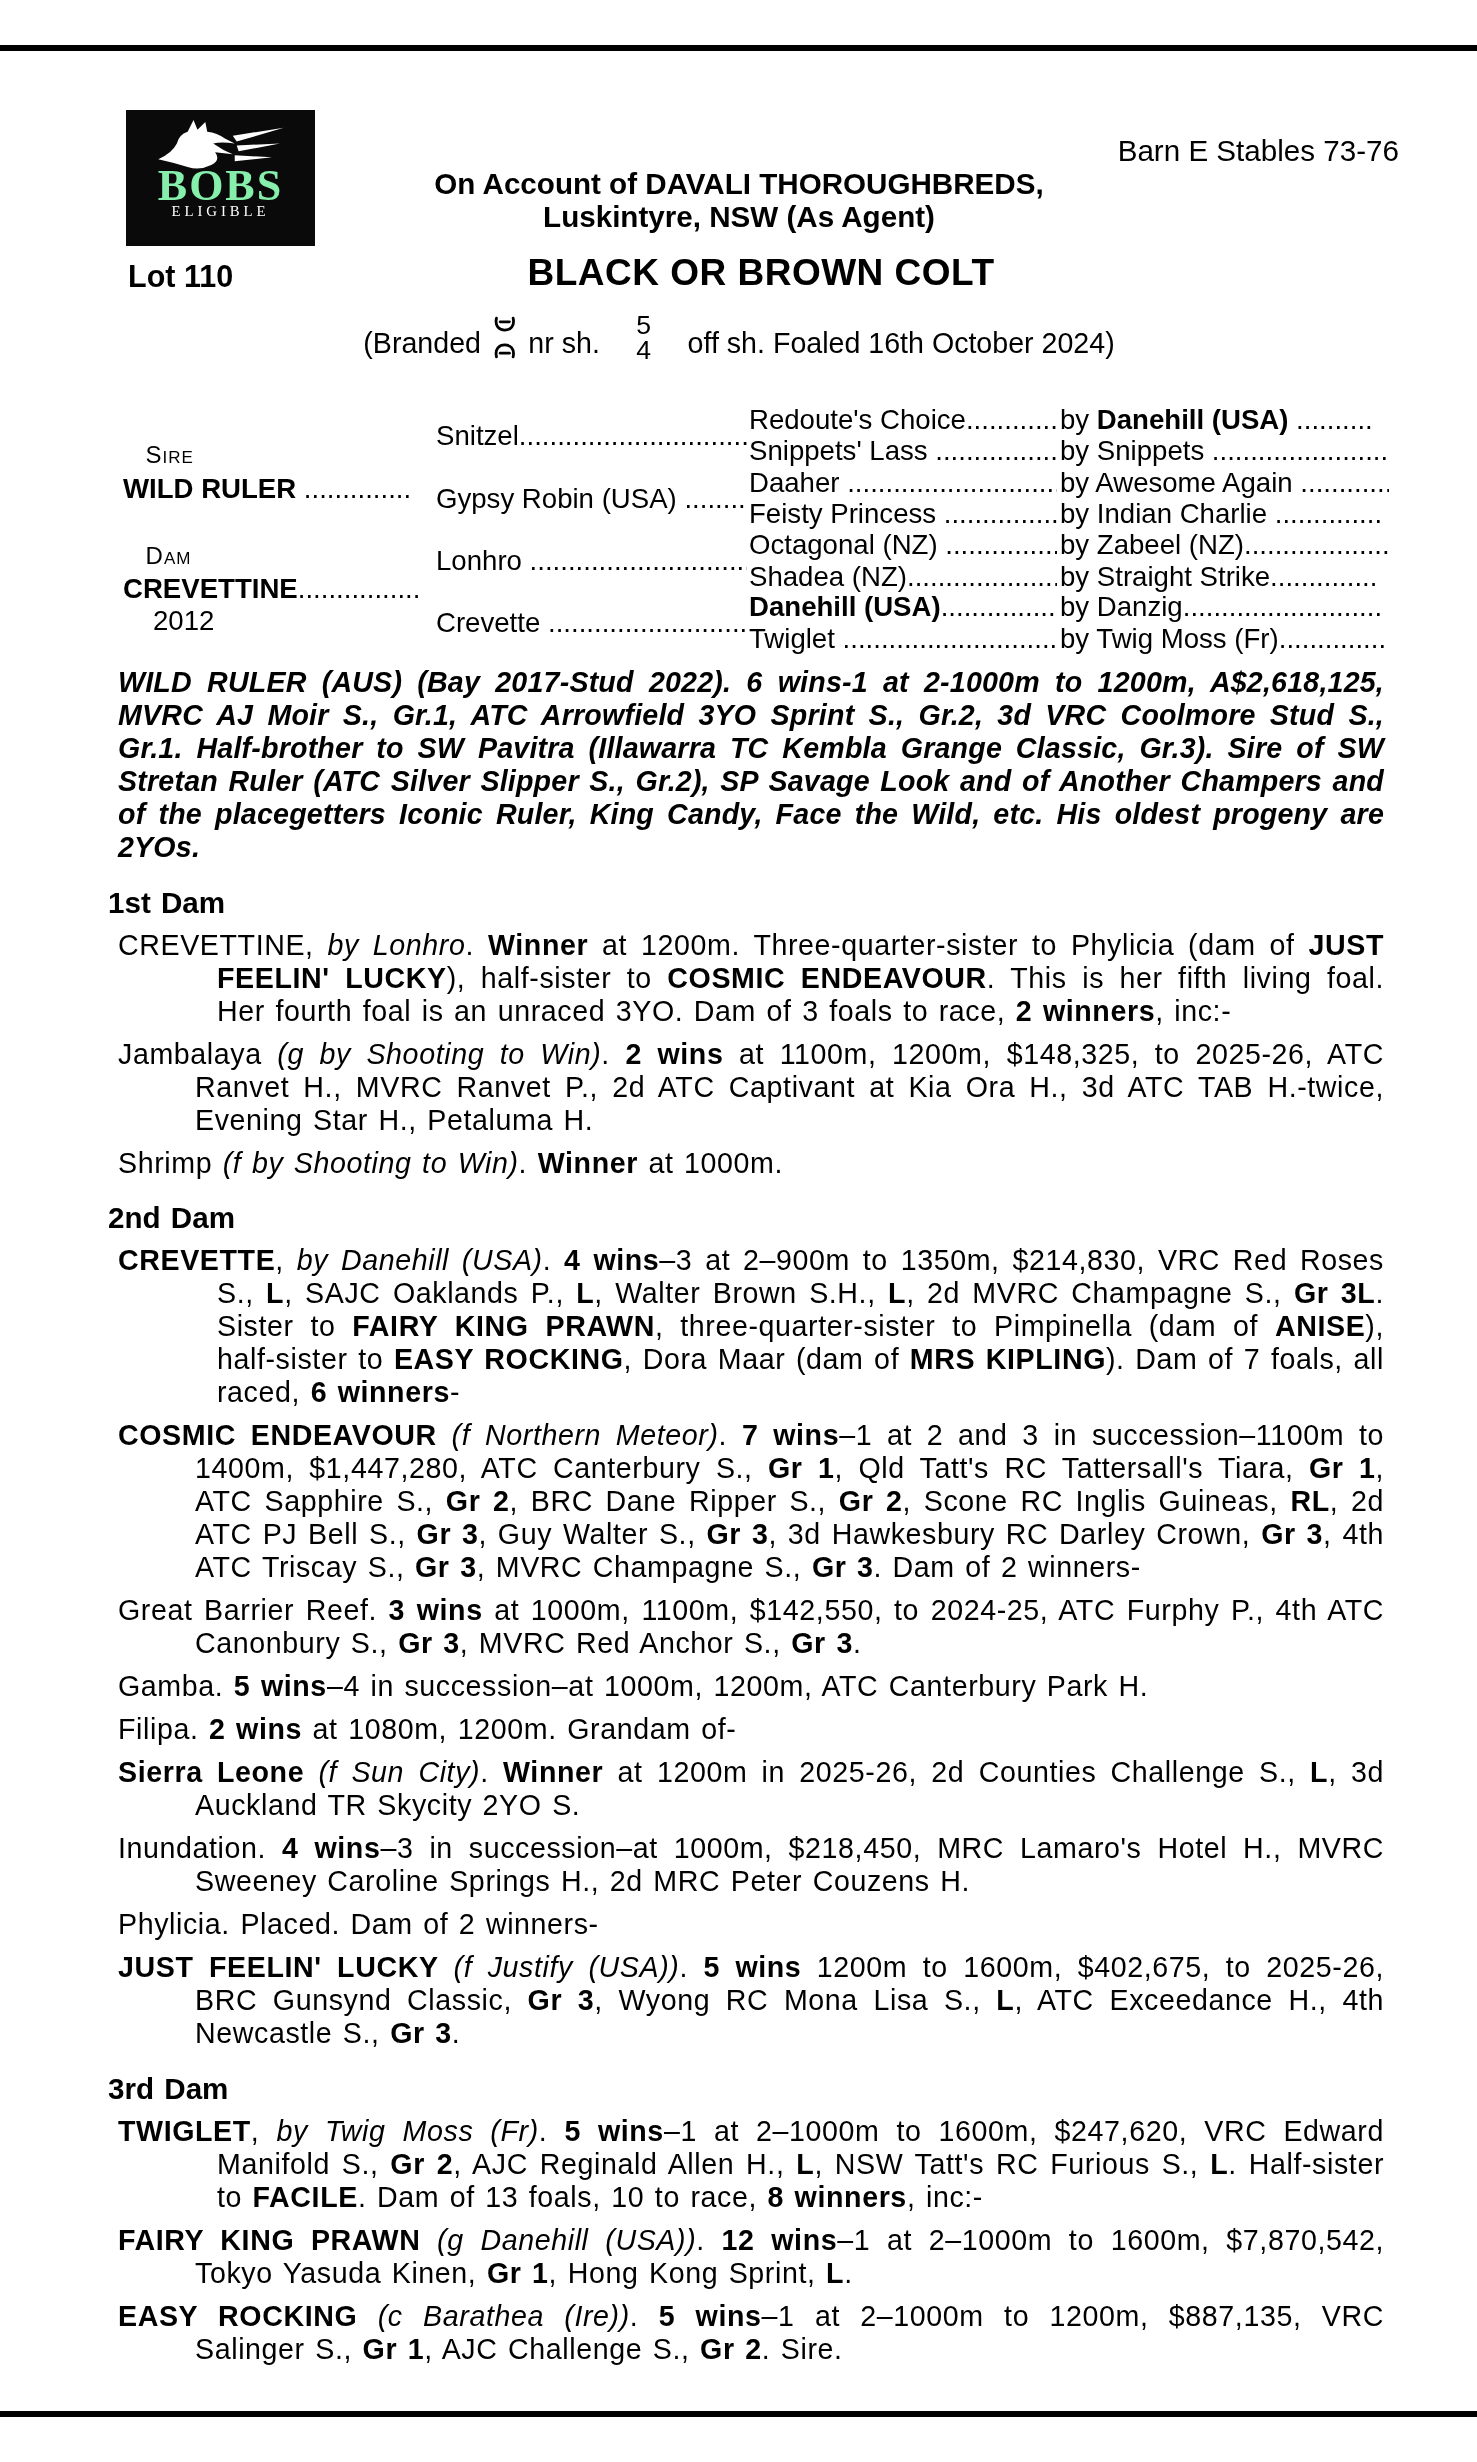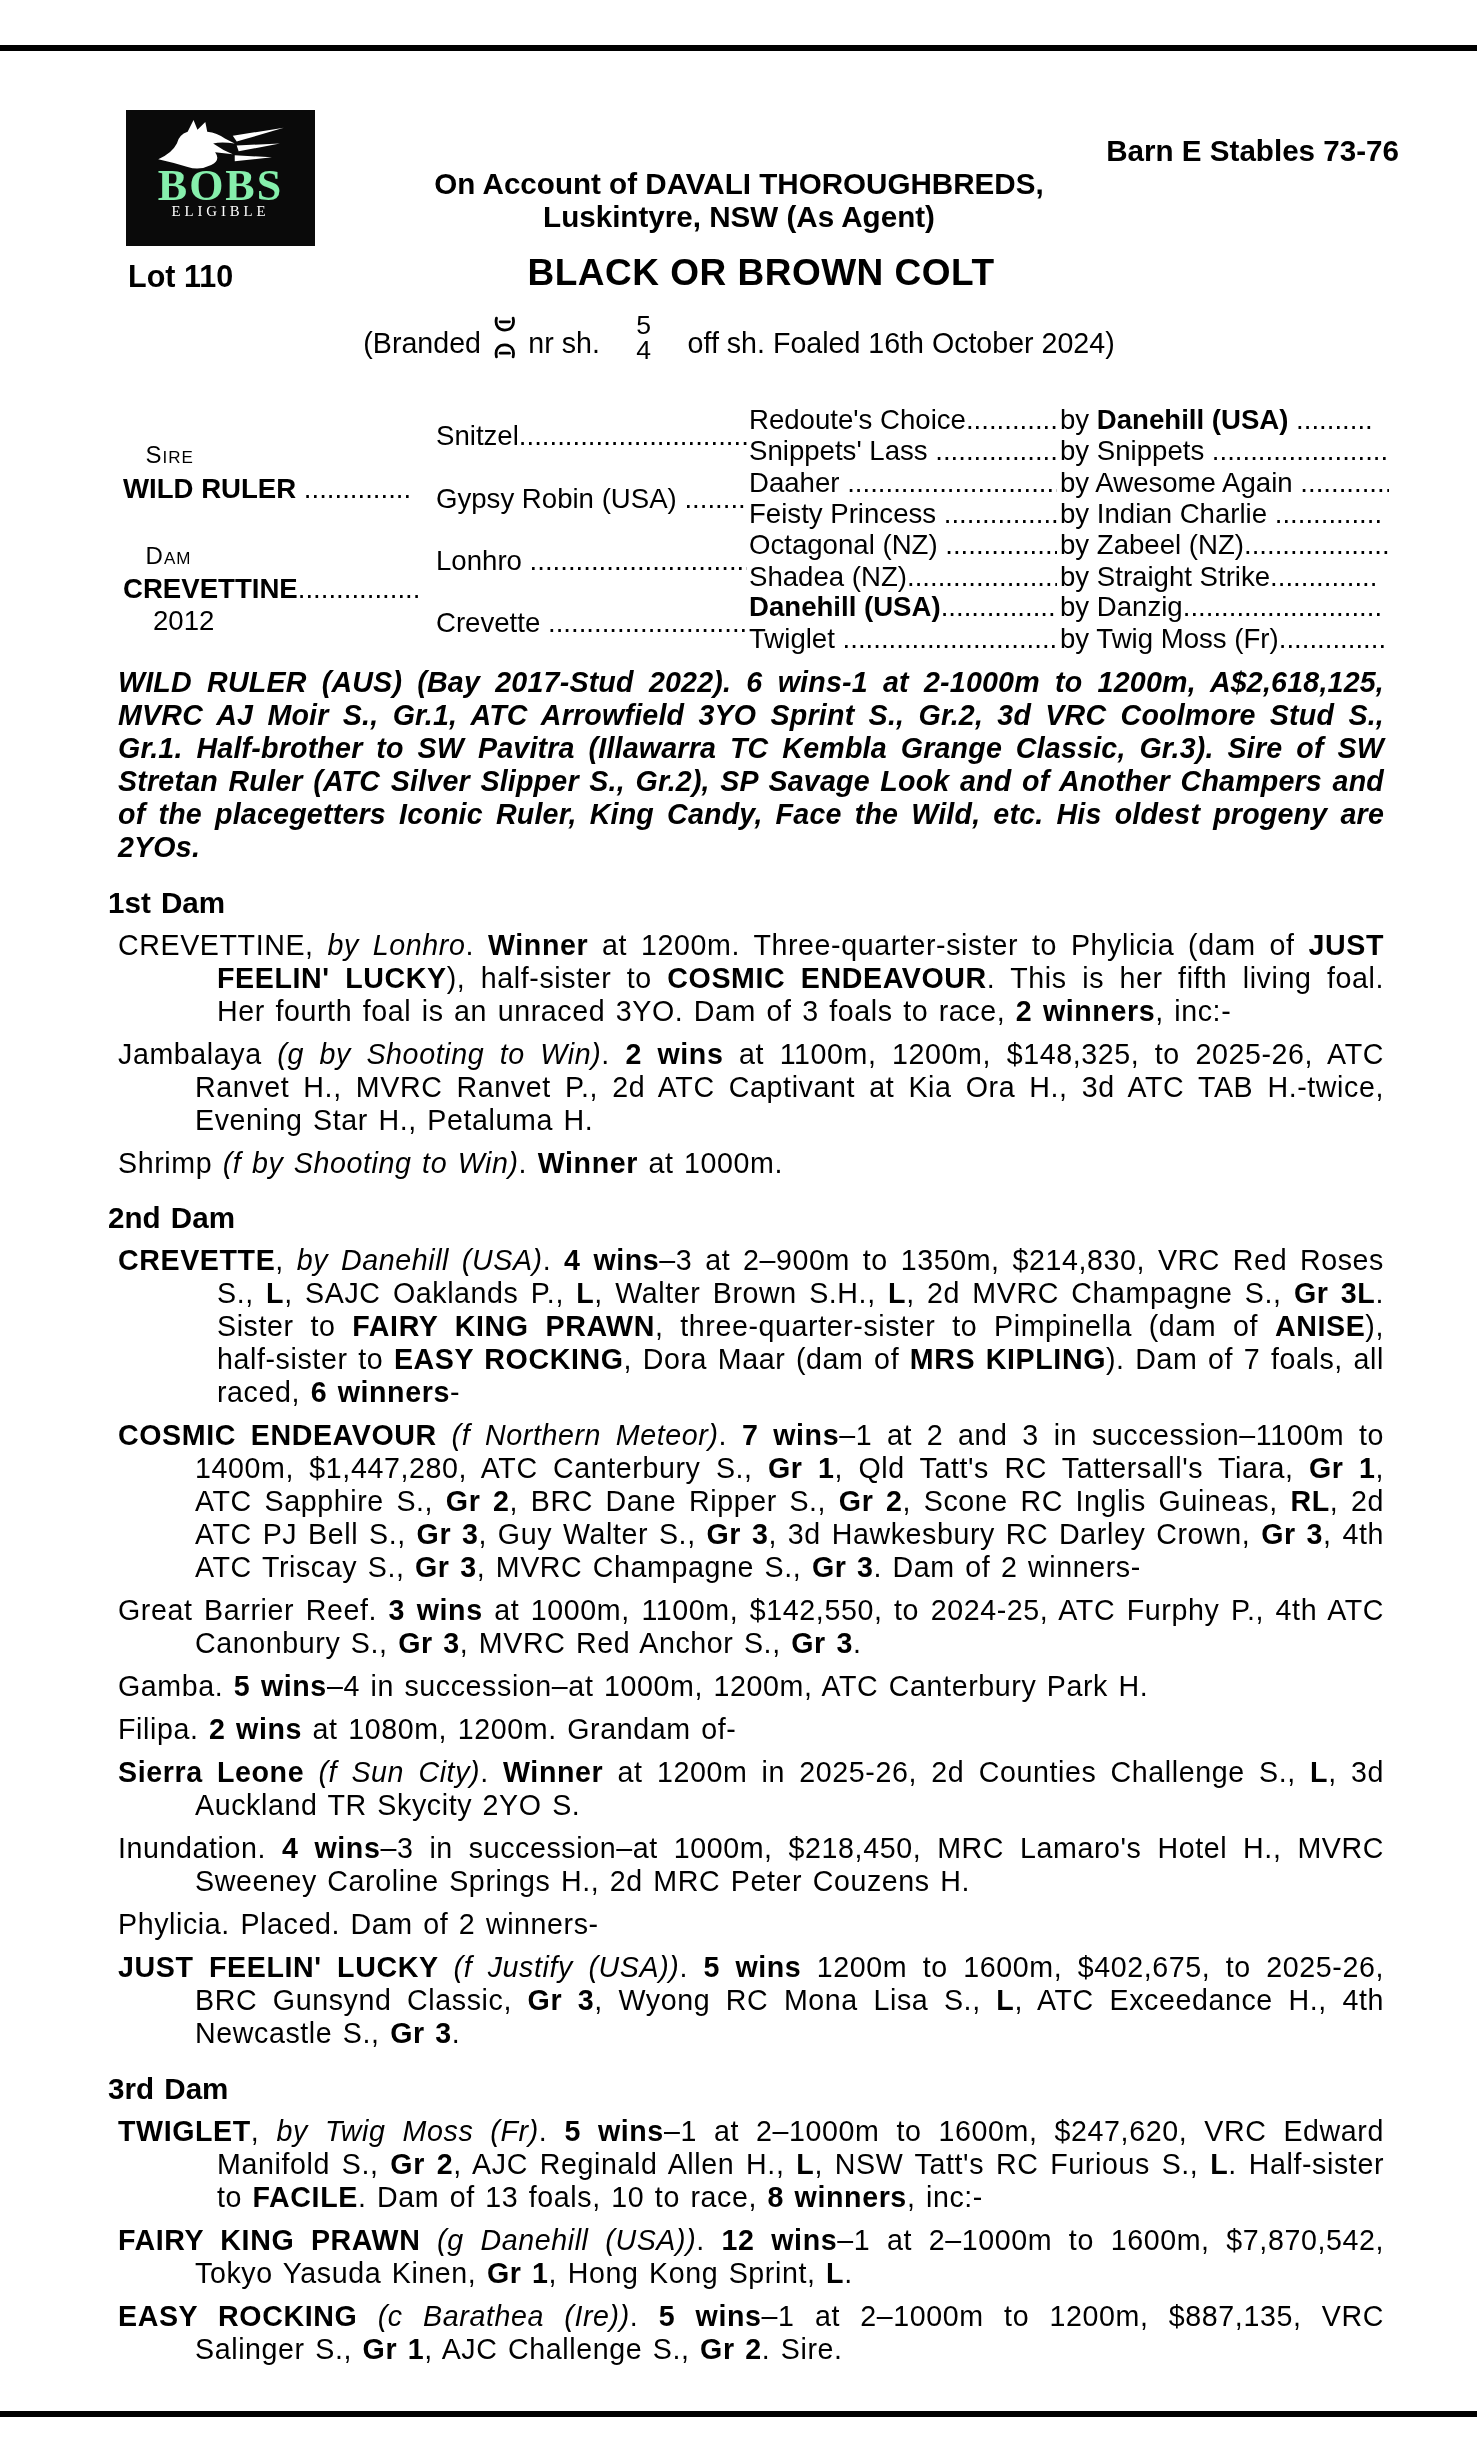--- a/index.html
+++ b/index.html
@@ -9,21 +9,21 @@
   .rule.top{top:45px}
   .rule.bottom{top:2411px}
 
   
   .logo{position:absolute;left:126px;top:110px;width:189px;height:136px;background:#0a0a0a;text-align:center;}
   .logo svg{display:block;margin:7.9px auto 0 auto;}
   .logo-bobs{font-family:"Liberation Serif",serif;color:#86efac;font-size:44px;line-height:33px;letter-spacing:2px;font-weight:bold;}
   .logo-elig{font-family:"Liberation Serif",serif;color:#fff;font-size:14.8px;letter-spacing:3.9px;margin-top:1px;}
 
   
-  .barn{position:absolute;top:134px;right:79px;font-weight:bold;font-size:29.6px;}
+  .barn{position:absolute;top:134px;right:79px;font-weight:normal;font-size:29.6px;}
   .acct{position:absolute;left:0;width:100%;text-align:center;font-weight:bold;font-size:29.6px;}
   .acct1{top:167px}
   .acct2{top:200px}
   .lot{position:absolute;left:128px;top:259px;font-weight:bold;font-size:30.5px;}
   .title{position:absolute;left:0;width:100%;top:252px;text-align:center;font-weight:bold;font-size:37px;letter-spacing:0.5px;padding-left:22px;}
   .branded{position:absolute;left:0;top:311px;width:100%;display:flex;justify-content:center;align-items:flex-end;font-size:28.6px;gap:8.9px;}
   .frac{display:inline-flex;flex-direction:column;align-items:center;font-size:26.6px;line-height:24.6px;margin:0 27.6px;transform:translateY(2px);}
 
   
   .pedigree{position:absolute;left:116px;top:396px;width:1273px;height:262px;font-size:27.6px;}

